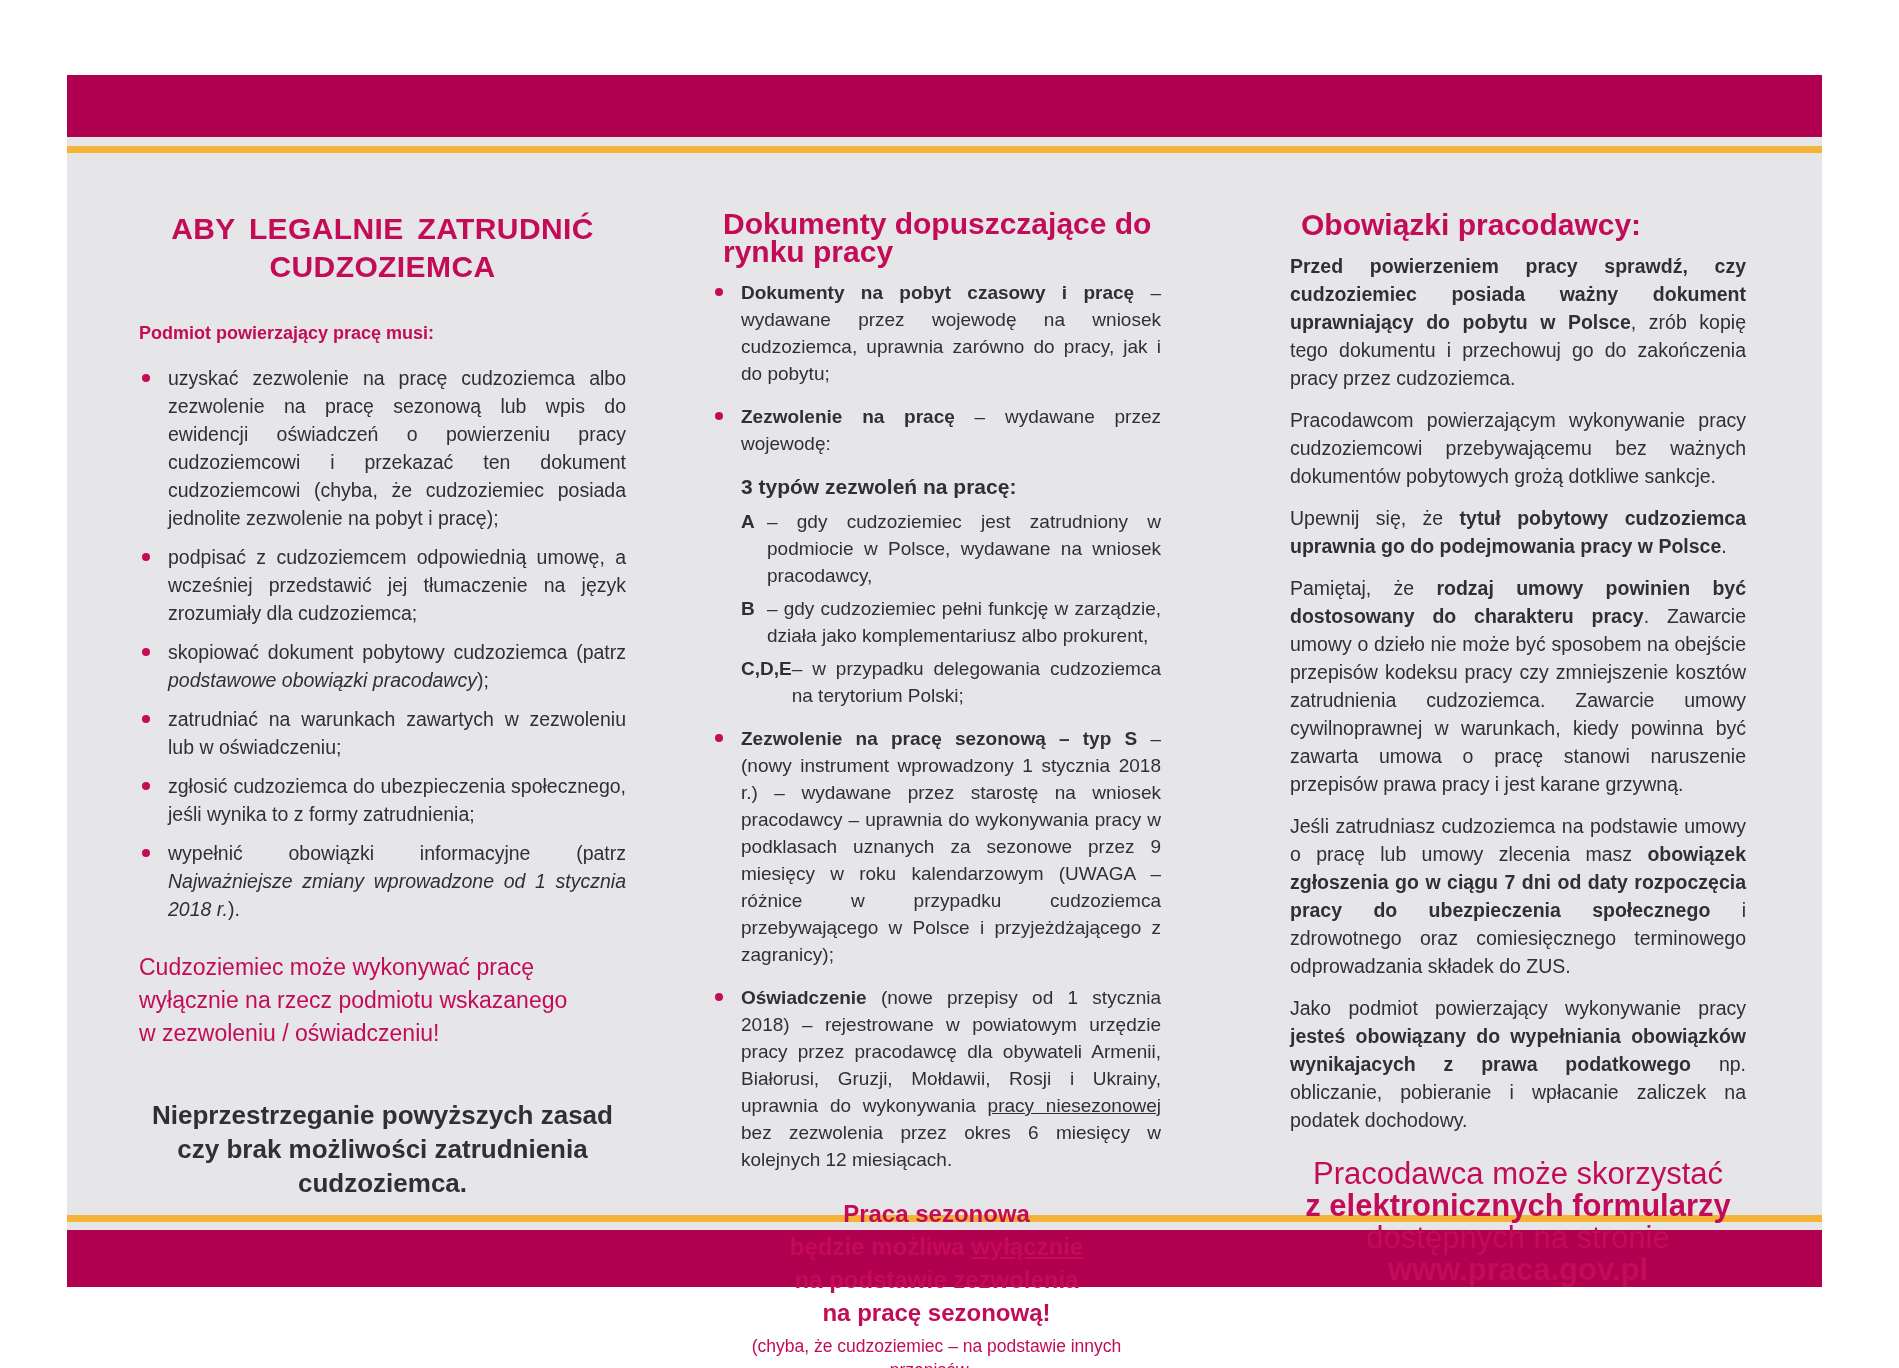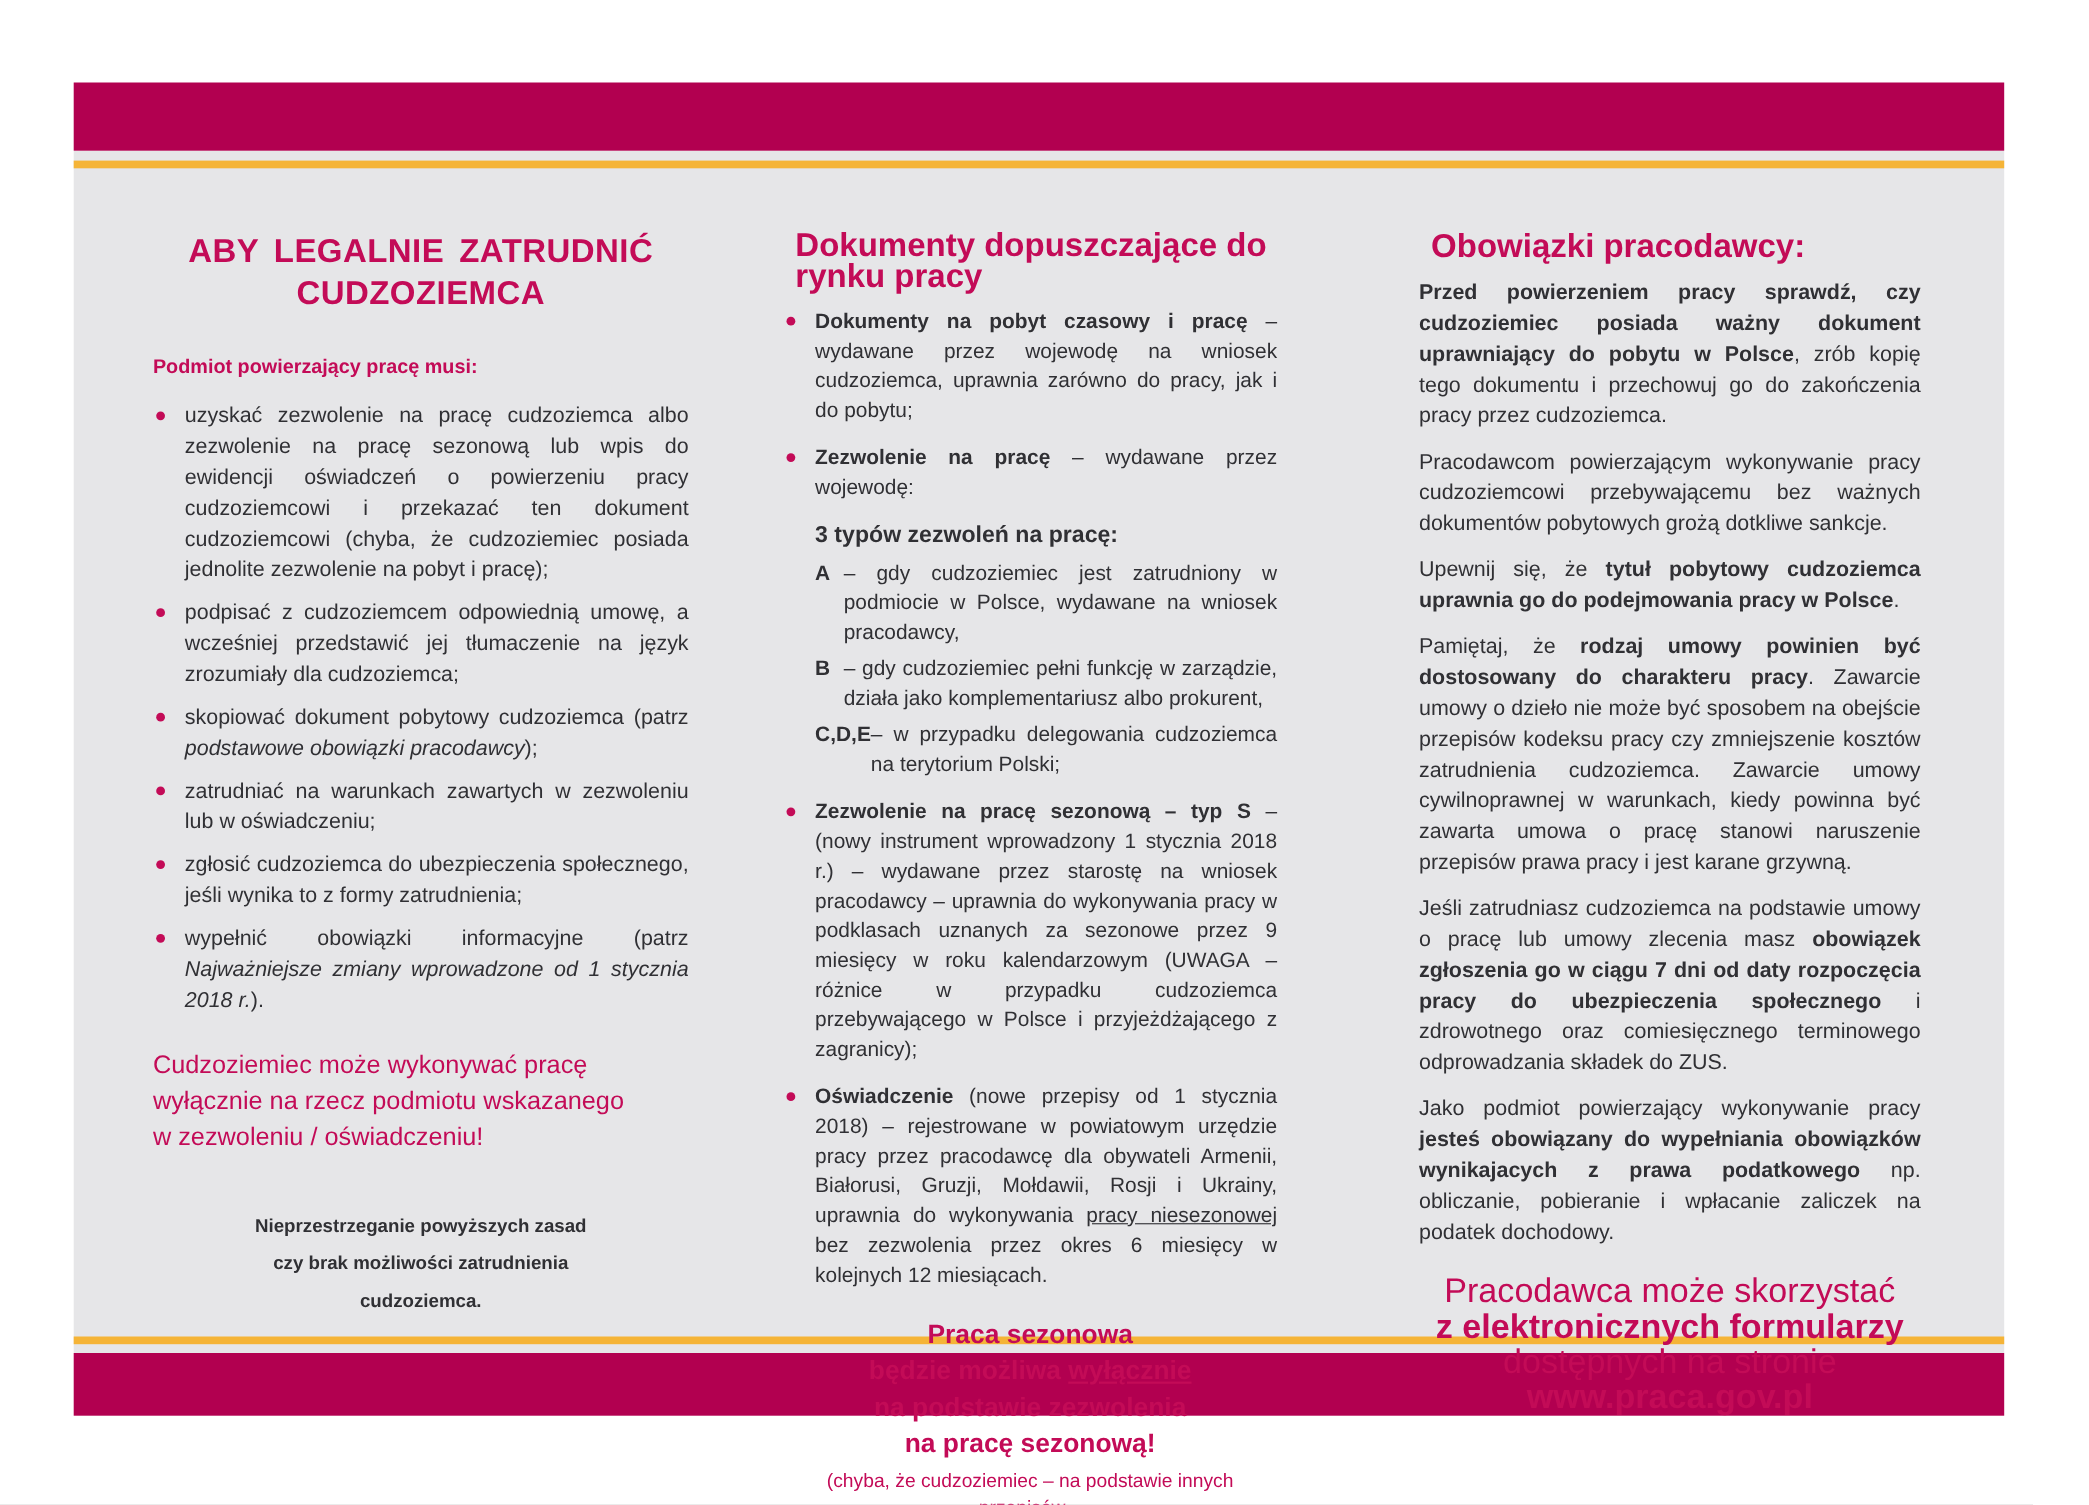--- a/index.html
+++ b/index.html
@@ -47,21 +47,21 @@
 
   .subhead{margin:0 0 8px; padding-left:29px; font-size:21px; line-height:27px; font-weight:bold;}
   .type-item{display:flex; padding-left:29px; margin-bottom:6px;}
   .tlabel{font-weight:bold; flex:none; min-width:26px;}
   .ttext{flex:1; margin:0; text-align:justify;}
   .mb16{margin-bottom:16px;}
 
   .callout-mag{margin-top:28px; text-align:left; color:var(--mag); font-weight:normal;
                font-size:23px; line-height:33px;}
   .callout-dark{margin-top:48px; text-align:center; color:var(--text); font-weight:bold;
-                font-size:17px; line-height:34px;}
+                font-size:26px; line-height:34px;}
   .seasonal{margin-top:24px; text-align:center; color:var(--mag); font-weight:bold;
             font-size:24px; line-height:33px;}
   .note{margin-top:5px; text-align:center; color:var(--mag); font-size:17.5px; line-height:24px;}
   .footer-mag{margin-top:24px; text-align:center; color:var(--mag); font-size:31px; line-height:32px;}
 
   .col3 .para{font-size:19.5px; line-height:28px; text-align:justify; margin:0 0 14px;}
 </style>
 </head>
 <body>
 

